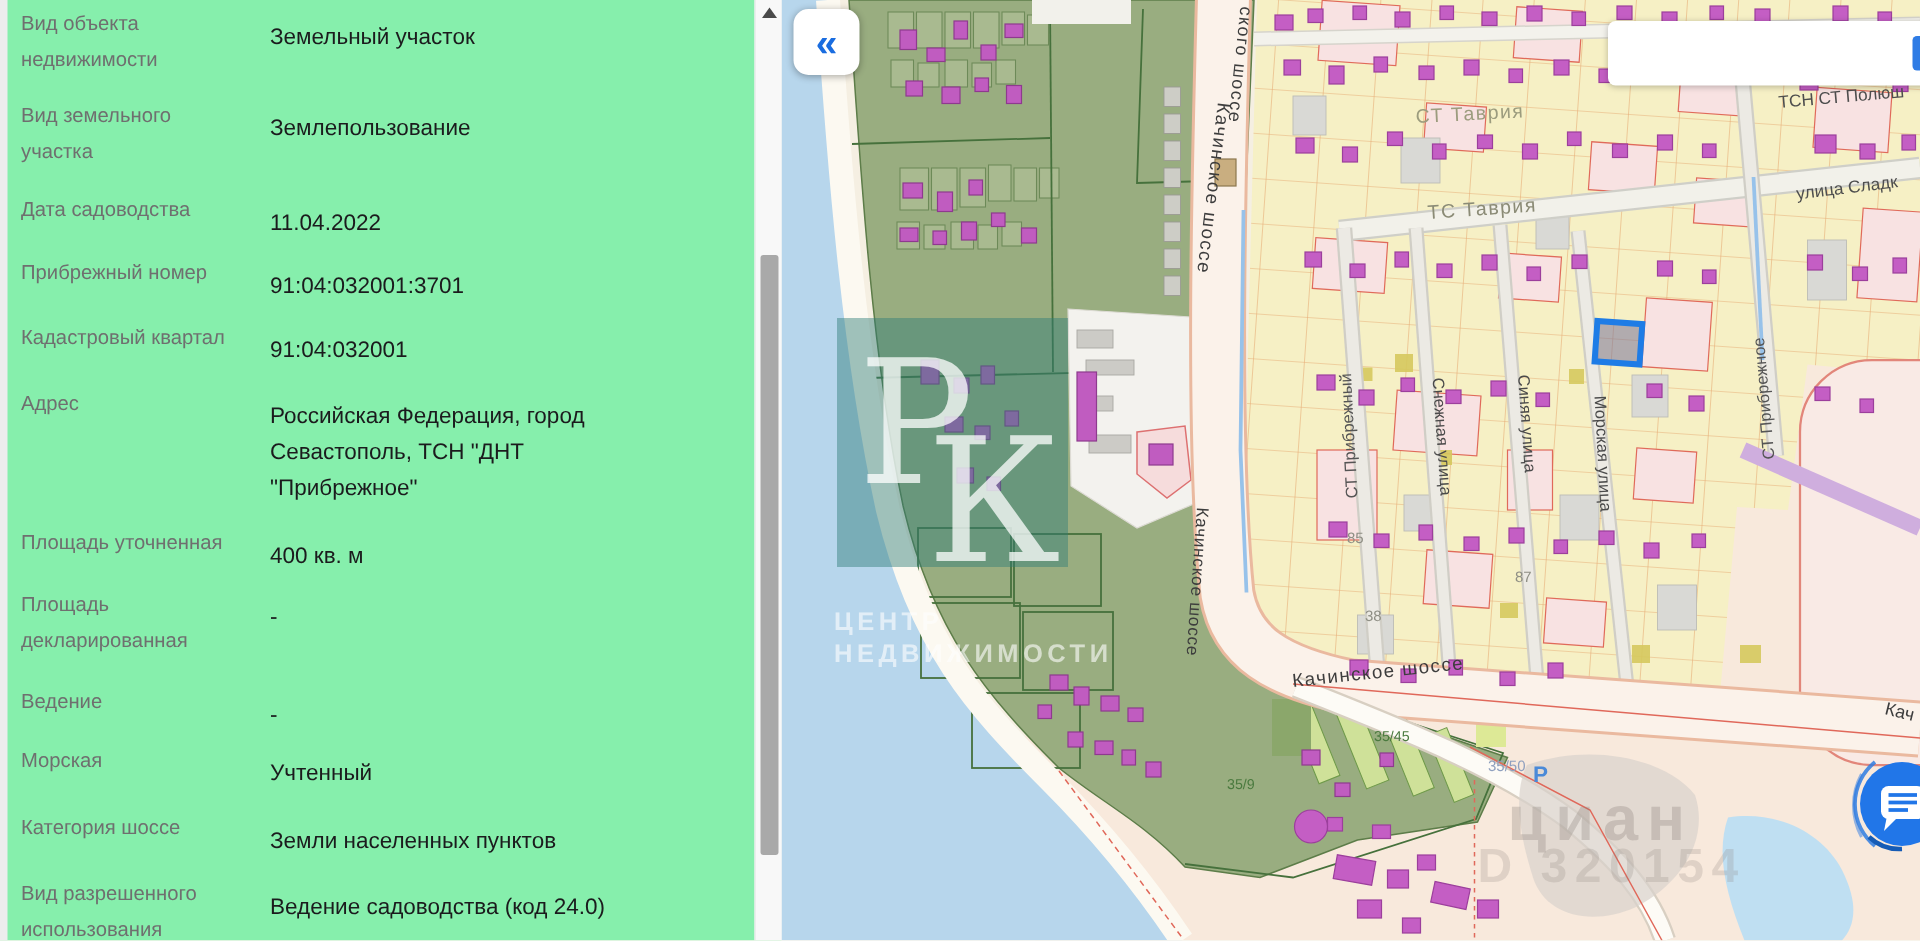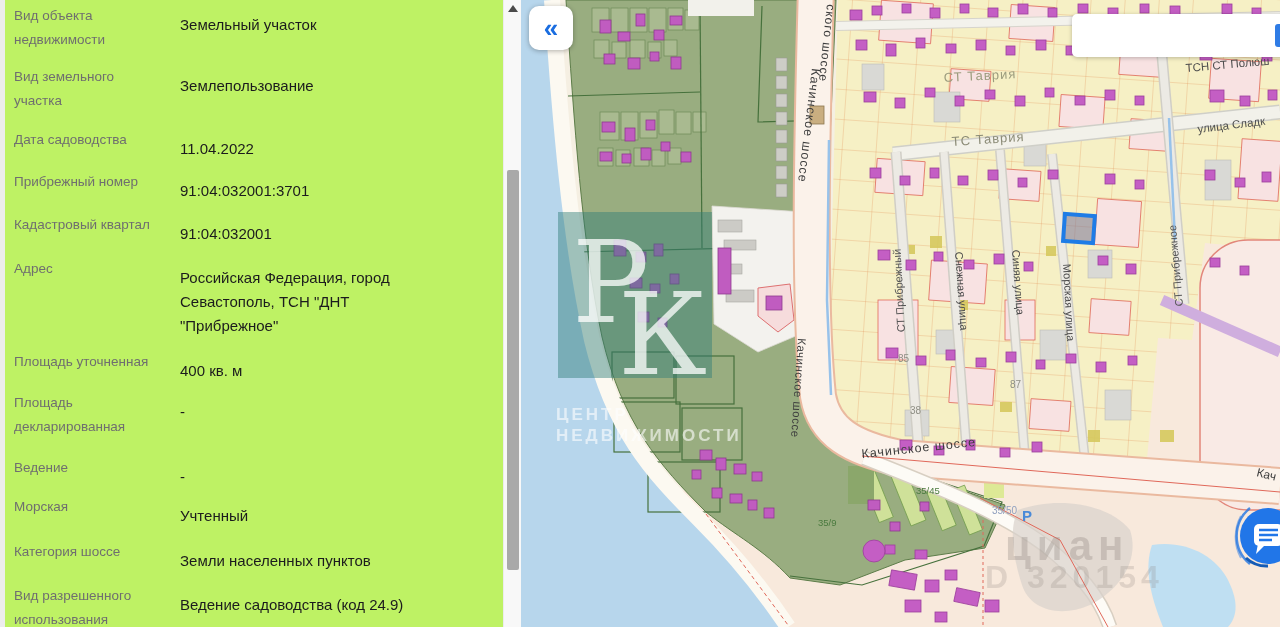--- a/index.html
+++ b/index.html
@@ -1,21 +1,21 @@
 <!DOCTYPE html>
 <html><head>
 <meta charset="utf-8">
 <style>
   html,body{margin:0;padding:0;}
   body{
     width:1280px;height:627px;position:relative;overflow:hidden;
     font-family:"Liberation Sans", sans-serif;background:#ffffff;
   }
   
-  #panel{position:absolute;left:0;top:0;width:503px;height:627px;background:#bef264;padding-left:18px;}
+  #panel{position:absolute;left:0;top:0;width:503px;height:627px;background:#86efac;padding-left:18px;}
   #panel-edge{position:absolute;left:0;top:0;width:5px;height:627px;background:#ededed;}
   .row{position:absolute;left:14px;width:480px;}
   .row .lbl{position:absolute;left:0;top:0;width:142px;font-size:13.5px;color:#6f6f6f;line-height:24px;}
   .row .val{position:absolute;left:166px;top:-3px;width:270px;font-size:15px;color:#1b1b1d;line-height:24px;margin-top:12px;}
   #panel .row:nth-of-type(1){top:4px;}
   #panel .row:nth-of-type(2){top:65px;}
   #panel .row:nth-of-type(3){top:128px;}
   #panel .row:nth-of-type(4){top:170px;}
   #panel .row:nth-of-type(5){top:213px;}
   #panel .row:nth-of-type(6){top:257px;}
@@ -83,21 +83,21 @@
   <div class="row">
     <div class="lbl">Морская</div>
     <div class="val">Учтенный</div>
   </div>
   <div class="row">
     <div class="lbl">Категория шоссе</div>
     <div class="val">Земли населенных пунктов</div>
   </div>
   <div class="row">
     <div class="lbl">Вид разрешенного использования</div>
-    <div class="val">Ведение садоводства (код 24.9)</div>
+    <div class="val">Ведение садоводства (код 24.0)</div>
   </div>
   <div id="panel-edge"></div>
 </div>
 
 <div id="scrollbar">
   <div id="scroll-up"></div>
   <div id="scroll-thumb"></div>
 </div>
 
 <div id="map">

